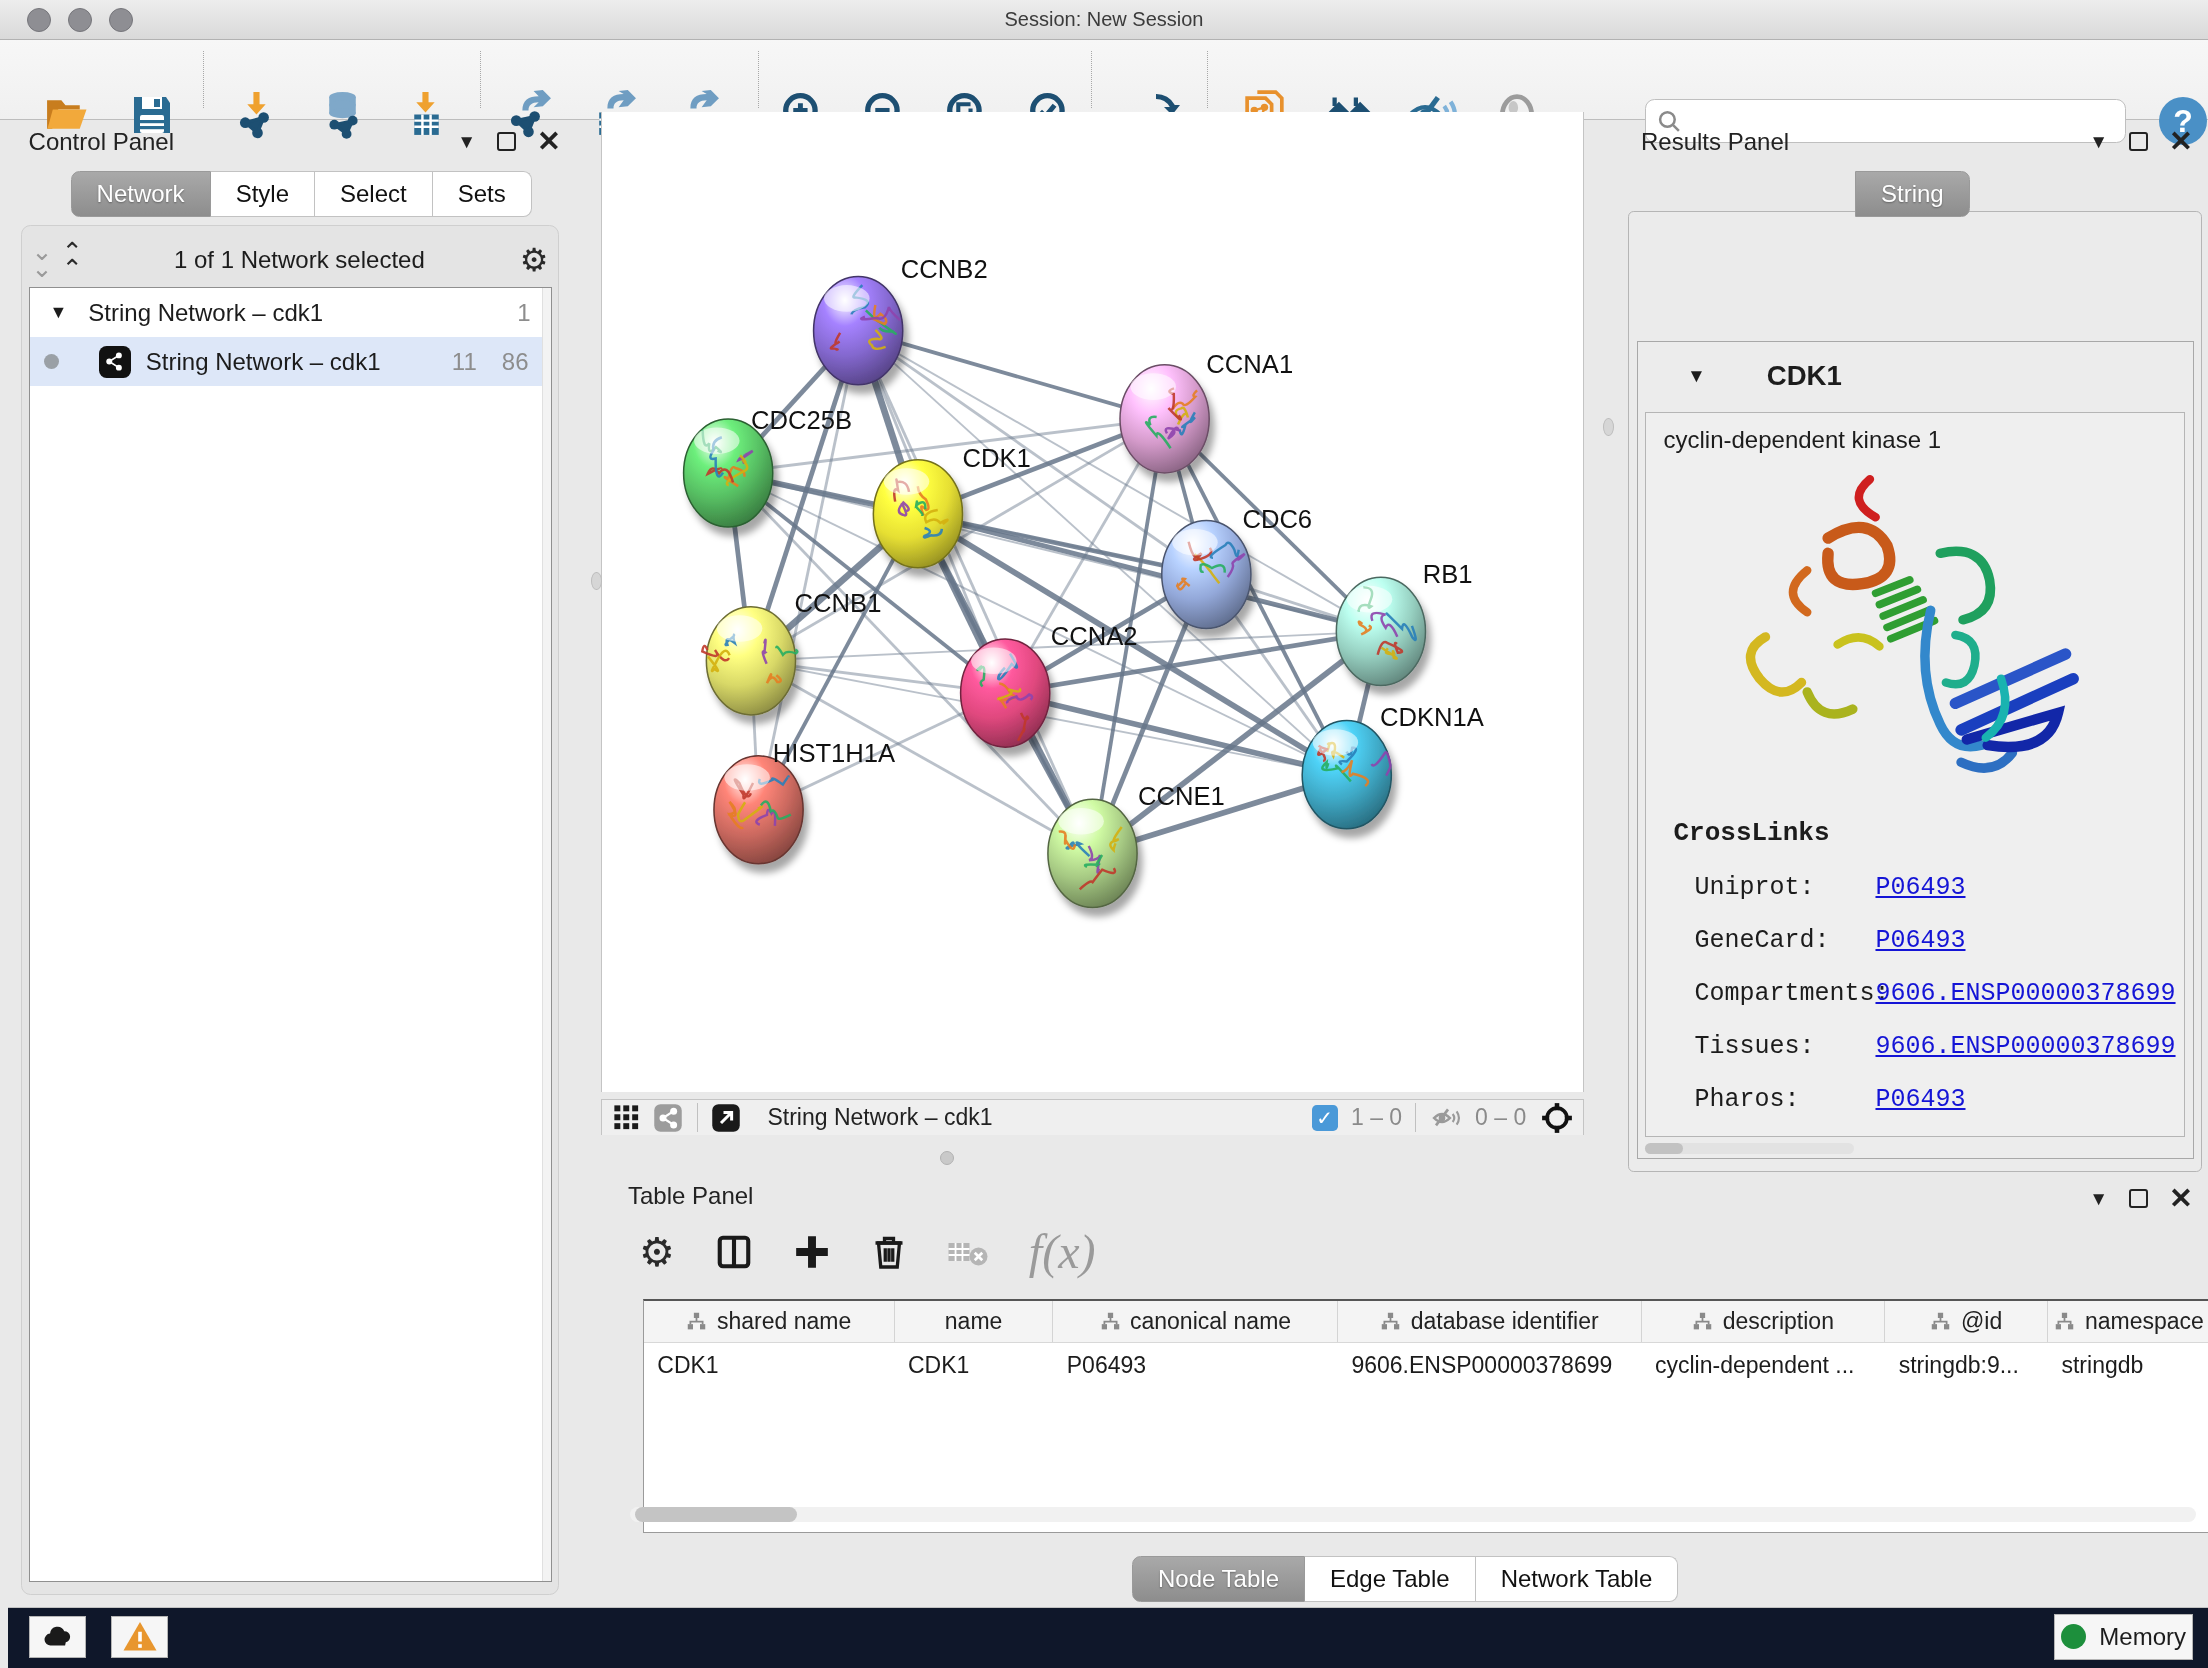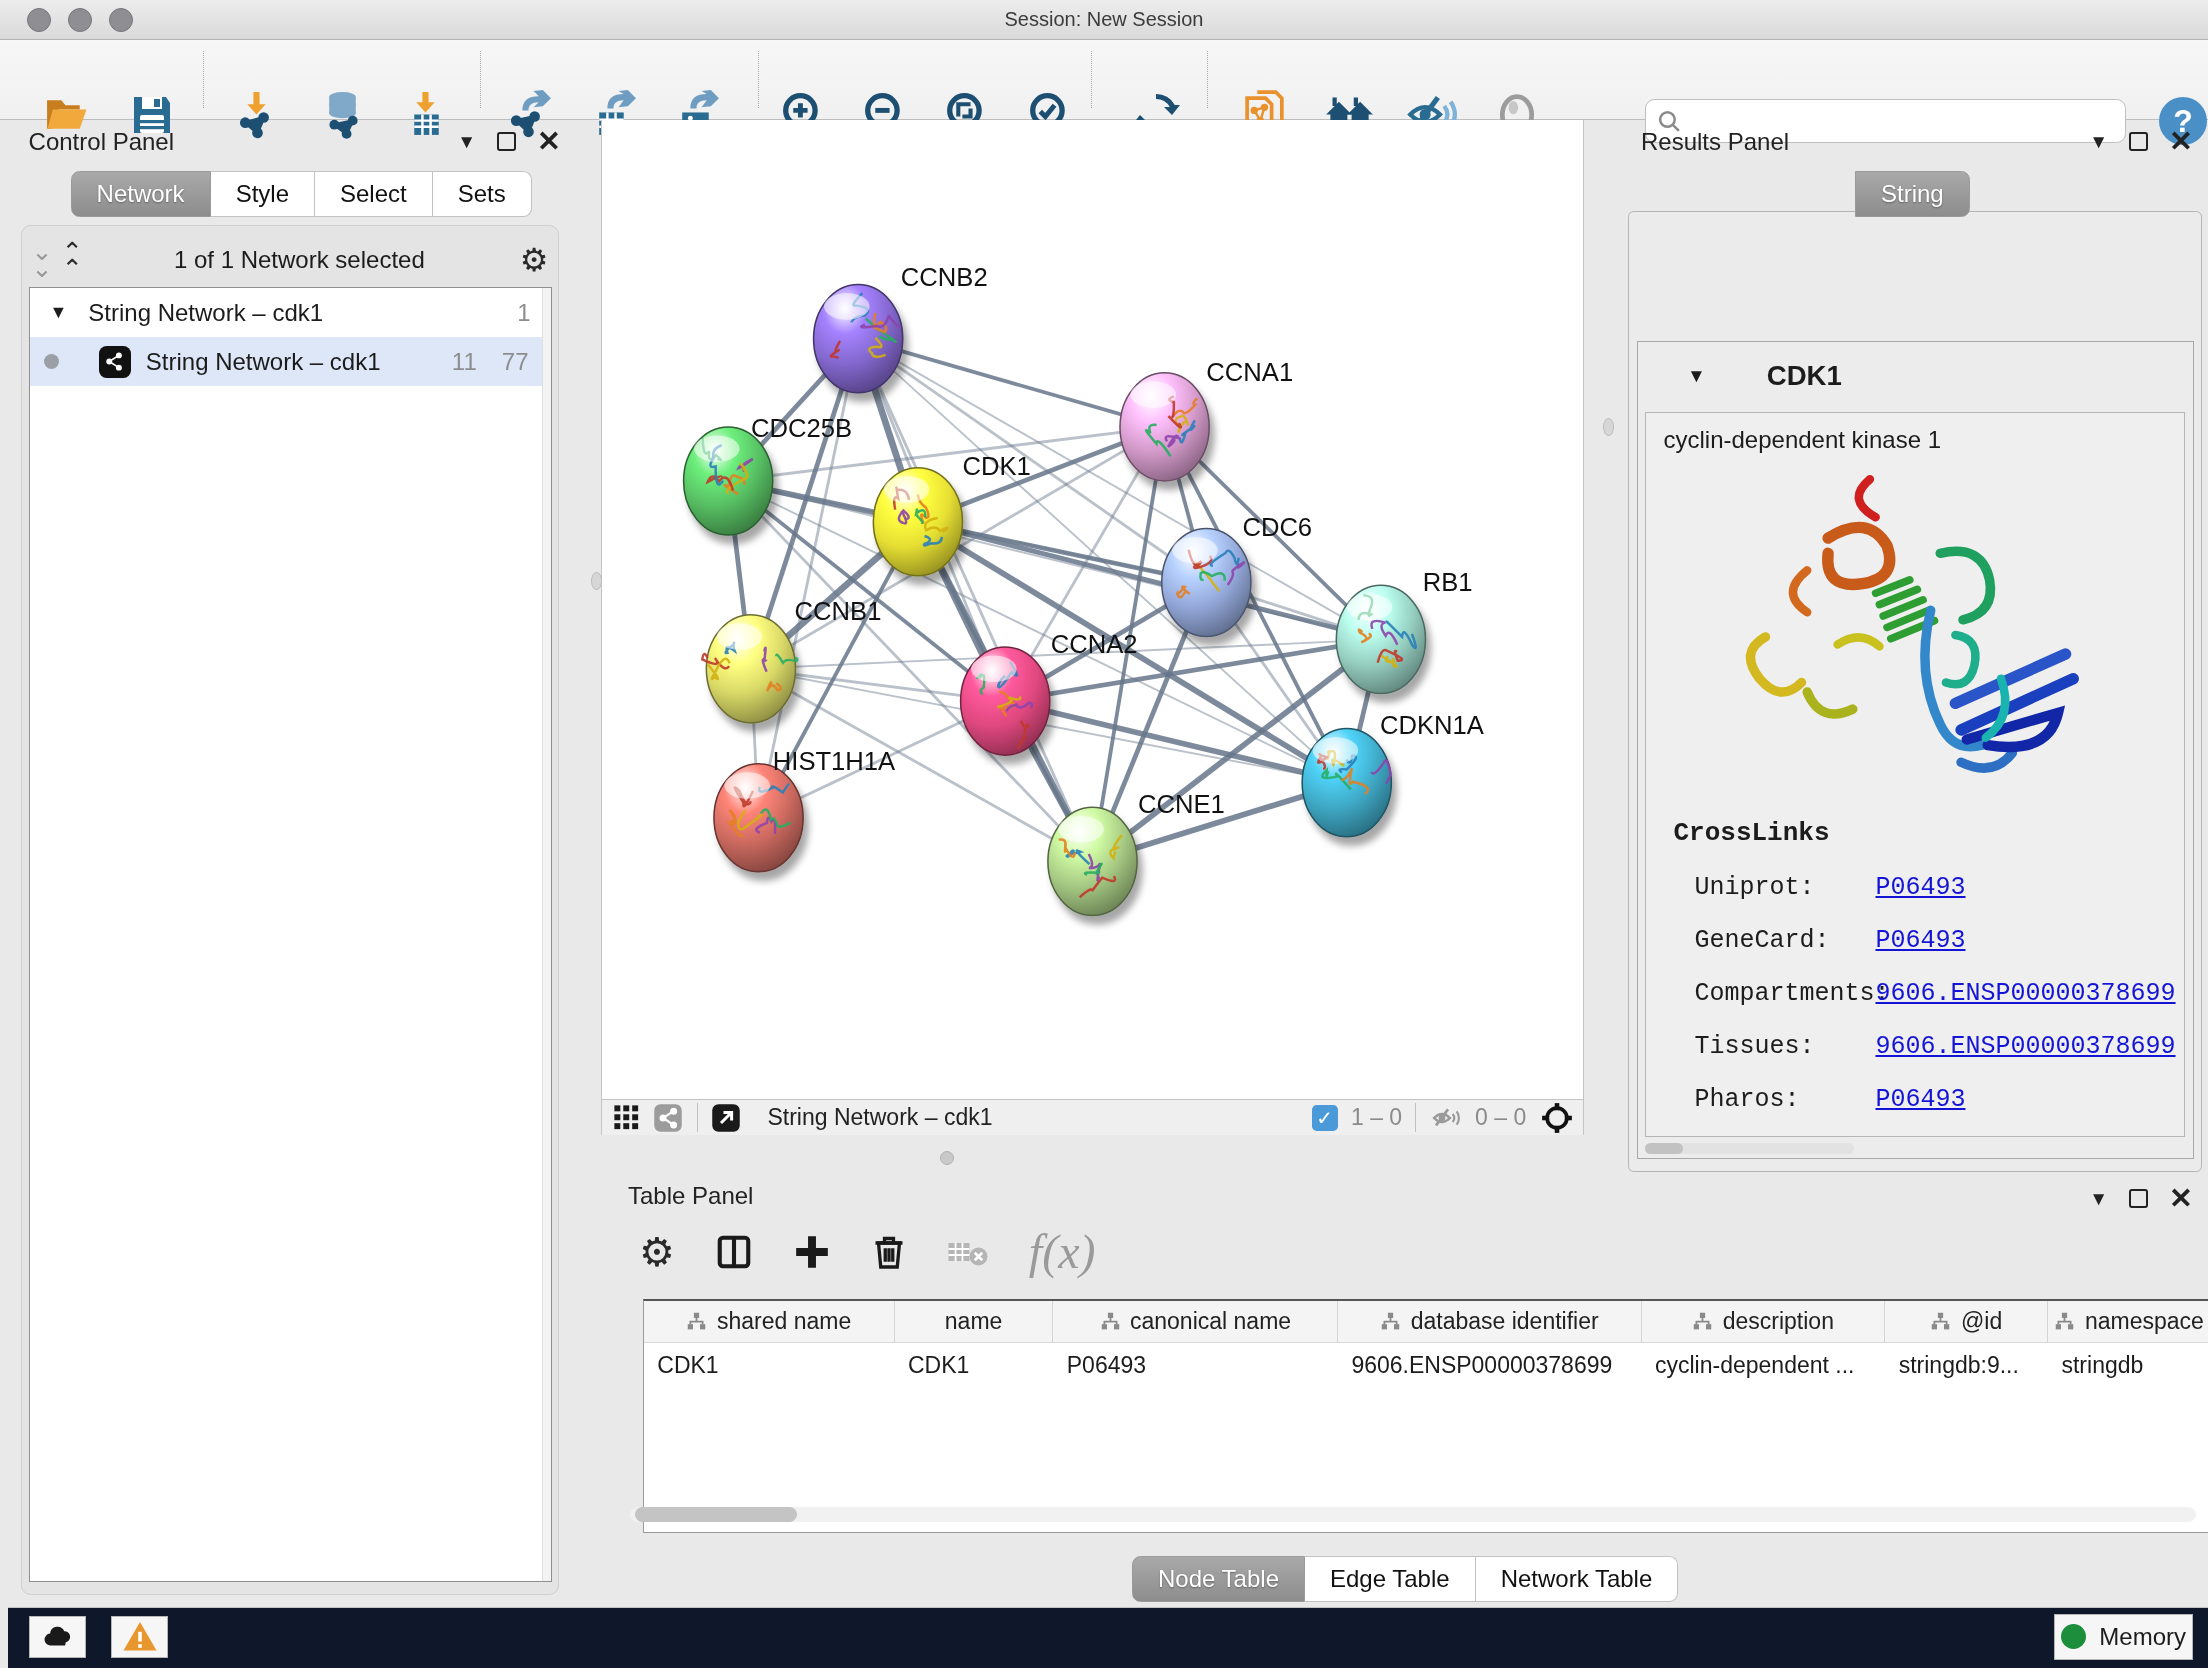--- a/index.html
+++ b/index.html
@@ -67,21 +67,21 @@
     background:#fff; border:1px solid #8f8f8f; overflow:hidden; }
   .tree-row { height:49px; display:flex; align-items:center; font-size:24px; }
   .tree-row .count { color:#8d8d8d; }
   .tree-row.selected { background:#dde7f8; }
   .dot-gray { width:15px; height:15px; border-radius:50%; background:#9aa0a6; }
   .string-badge { width:32px; height:32px; border-radius:7.6px; background:#111;
     display:flex; align-items:center; justify-content:center; }
   .cp-scroll { position:absolute; right:0; top:0; width:9.5px; height:100%; background:#f3f3f3; border-left:1px solid #e0e0e0;}
 
   
-  .net-canvas { left:601px; top:120px; width:983px; height:980px; background:#fff;
+  .net-canvas { left:601px; top:112px; width:983px; height:980px; background:#fff;
     border-left:1px solid #c4c4c4; border-right:1px solid #c4c4c4; }
   .net-canvas svg { width:100%; height:100%; display:block; }
   .net-status { left:601px; top:1099px; width:983px; height:36px; background:#efefef;
     border:1px solid #c4c4c4; border-bottom:none; display:flex; align-items:center; gap:13.3px; padding:0 9.5px; }
   .ns-sep { width:1px; height:28.5px; background:#c0c0c0; }
   .ns-title { font-size:23px; color:#222; margin-left:13.3px; flex:1; }
   .ns-count { font-size:23px; color:#8a8a8a; }
   .checkbox-blue { width:26px; height:26px; background:#4a99d8; border-radius:4.8px; color:#fff;
     font-size:20px; display:flex; align-items:center; justify-content:center; }
   .splitter-strip { left:601px; top:1136px; width:983px; height:36px; background:#e9e9e9; }
@@ -343,21 +343,21 @@
         <span class="string-badge" style="margin-left:40px">
           <svg width="21" height="21" viewBox="0 0 24 24" fill="#fff">
               <circle cx="6" cy="12" r="3.4"></circle>
               <circle cx="17" cy="5" r="3.4"></circle>
               <circle cx="17" cy="19" r="3.4"></circle>
               <path d="M6 12L17 5M6 12l11 7" stroke="#fff" stroke-width="2"></path>
             </svg>
         </span>
         <span style="margin-left:15px">String Network – cdk1</span>
         <span class="count" style="margin-left:auto">11</span>
-        <span class="count" style="margin-left:25px;margin-right:23px">77</span>
+        <span class="count" style="margin-left:25px;margin-right:23px">86</span>
       </div>
       <div class="cp-scroll"></div>
     </div>
   </div>
 </div>
 
 <div class="abs net-canvas">
   <svg id="network-svg" viewBox="0 0 1034 1030">
       <defs>
         <filter id="nshadow" x="-40%" y="-40%" width="180%" height="180%">

